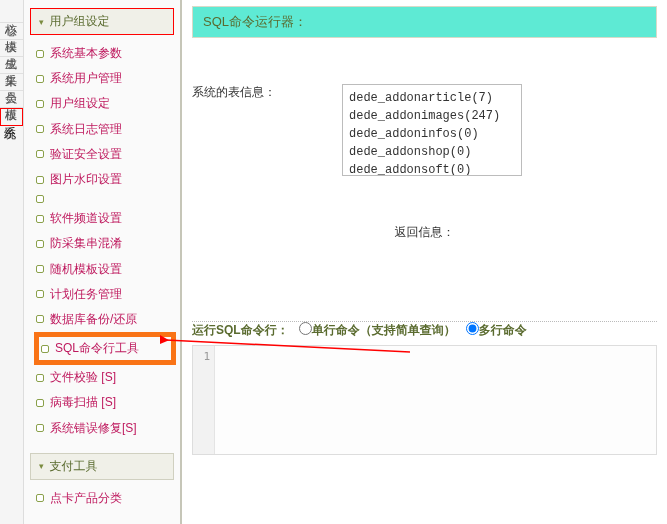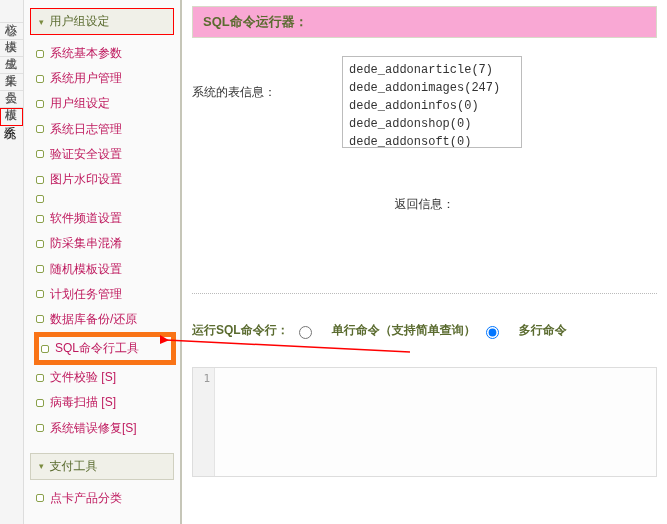--- a/index.html
+++ b/index.html
@@ -10,30 +10,30 @@
 .tabcol .tab.active { border: 1px solid red; color: #222; }
 .sidebar { width: 158px; background: #fafafa; border-right: 2px solid #c6c6b8; overflow-y: auto; padding-top: 4px; }
 .section-head { margin: 4px 6px 6px 6px; padding: 4px 8px; background: #f0f0e8; border: 1px solid #d0d0c0; color: #5a6b2f; font-size: 12px; display: flex; align-items: center; gap: 6px; cursor: pointer; }
 .section-head.boxed { border: 1px solid red; }
 .section-head .arrow { font-size: 9px; color: #7a8b3f; }
 .menu { list-style: none; padding: 0 4px 8px 10px; }
 .menu li { padding: 3px 0 3px 2px; font-size: 12px; color: #be185d; cursor: pointer; display: flex; align-items: center; gap: 6px; line-height: 1.6; }
 .menu li .bullet { width: 8px; height: 8px; border: 1px solid #8aa04a; border-radius: 2px; background: #fff; flex-shrink: 0; }
 .menu li.boxed { border: 5px solid #f97316; padding: 2px 4px 2px 2px; }
 .main { flex: 1; background: #fff; position: relative; padding: 0; }
-.panel-title { margin: 6px 10px 8px 10px; padding: 6px 10px; background: #f9a8d4; border: 1px solid #d8dac8; color: #5a6b2f; font-size: 13px; font-weight: bold; }
+.panel-title { margin: 6px 10px 8px 10px; padding: 6px 10px; background: #5eead4; border: 1px solid #d8dac8; color: #5a6b2f; font-size: 13px; font-weight: normal; }
 .info-row { display: flex; align-items: flex-start; margin: 18px 10px; }
 .info-label { width: 150px; text-align: left; padding-right: 18px; font-size: 12px; color: #333; padding-top: 28px; }
-.info-box { flex: 1; }
+.info-box { flex: 1; margin-top: 28px; }
 .table-box { border: 1px solid #bcbcbc; background: #fff; padding: 4px 6px; font-family: "Courier New", monospace; font-size: 12px; line-height: 1.5; width: 180px; height: 92px; overflow: hidden; }
 .return-row { margin: 48px 10px 80px 10px; text-align: center; font-size: 12px; }
 .divider { border-top: 1px dotted #bbb; margin: 0 10px; }
-.run-row { margin: 28px 10px; font-size: 12px; display: flex; align-items: center; gap: 10px; }
+.run-row { margin: 0 10px; font-size: 12px; display: flex; align-items: center; gap: 10px; }
 .run-label { color: #5a6b2f; font-weight: bold; }
-.radio-opt { font-weight: bold; color: #5a6b2f; display: flex; align-items: flex-end; gap: 20px; }
+.radio-opt { font-weight: bold; color: #5a6b2f; display: flex; align-items: flex-start; gap: 0; }
 .editor { margin: 6px 10px; border: 1px solid #ddd; height: 110px; background: #fdfdfd; display: flex; }
 .gutter { width: 22px; background: #f2f2f2; border-right: 1px solid #e4e4e4; text-align: right; padding: 4px 4px 0 0; font-size: 11px; color: #999; font-family: monospace; }
 .arrow-svg { position: absolute; left: 160px; top: 330px; pointer-events: none; }
 input[type=radio] { margin: 0; }
 </style>
 </head>
 <body>
 
 <div class="layout">
   <div class="tabcol" id="vtabs">

